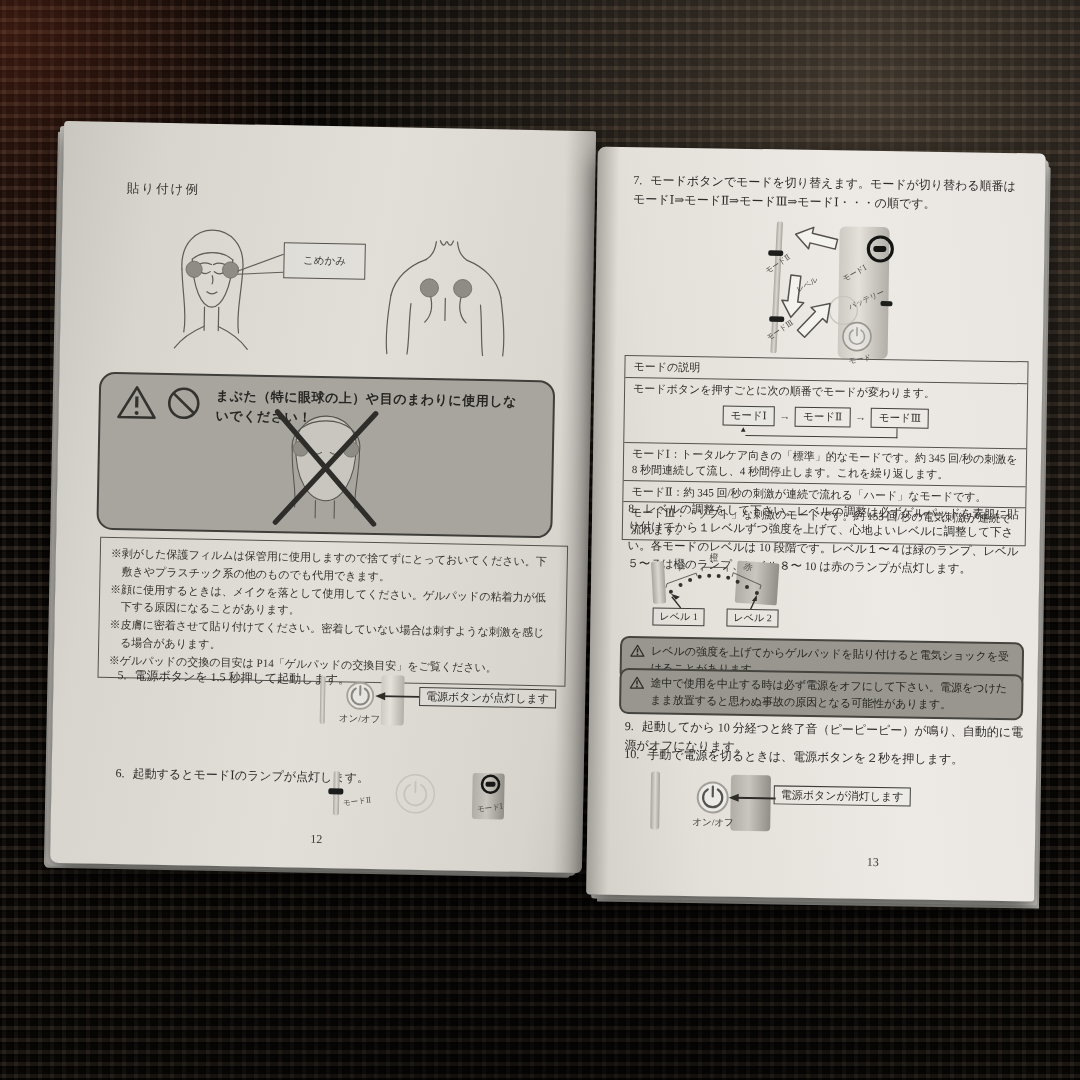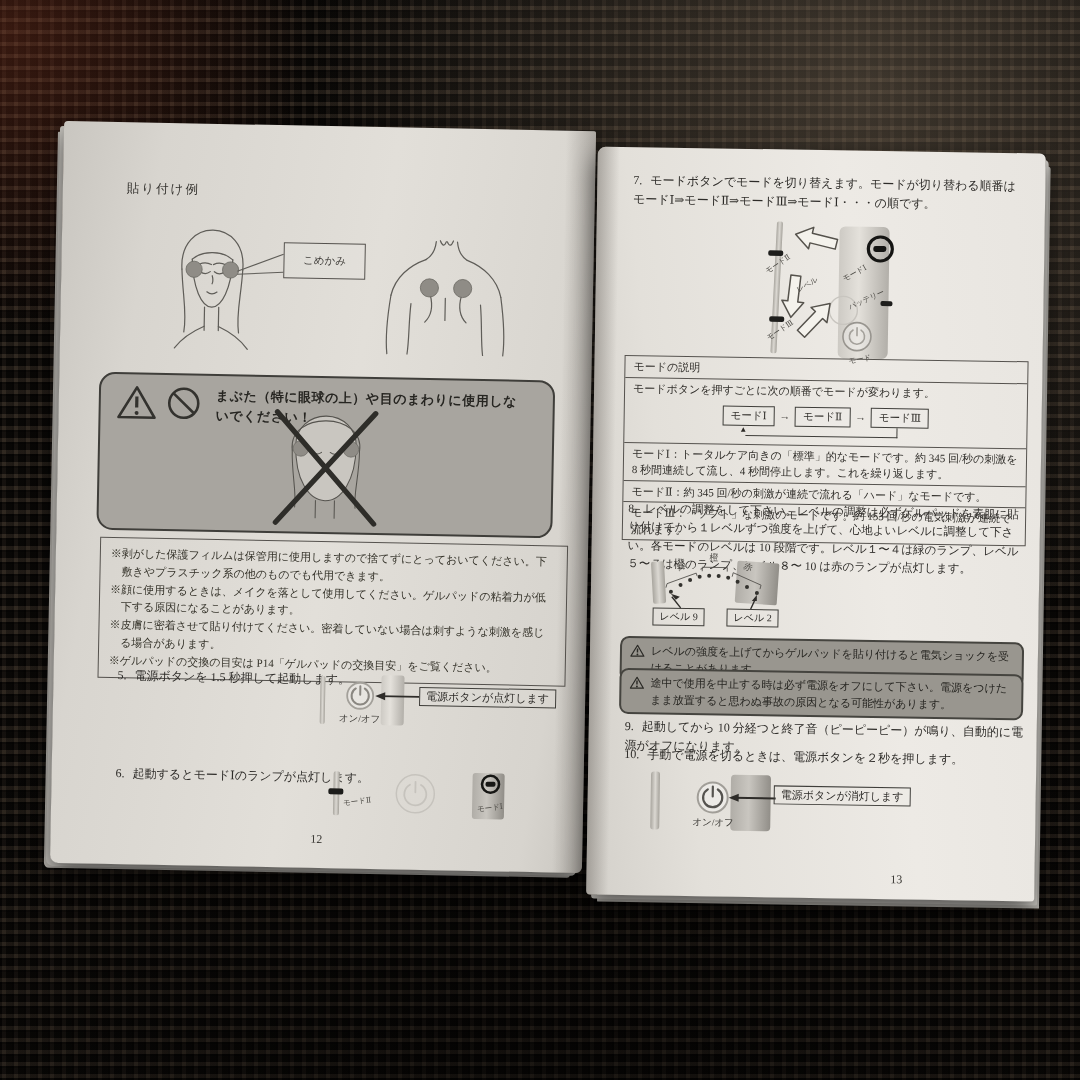--- a/index.html
+++ b/index.html
@@ -316,21 +316,21 @@
       <g stroke="#2e2c29" stroke-width="1.4">
         <line x1="42" y1="54" x2="33" y2="43"></line>
           <line x1="112" y1="54" x2="117" y2="43"></line>
       </g>
       <polygon points="32,40 37,46 41,43" fill="#2e2c29"></polygon>
       <polygon points="118,40 113,46 118,46" fill="#2e2c29"></polygon>
     </svg>
     <div class="tinylabel" style="left:38px;top:6px;font-size:9px;transform:rotate(-25deg);">緑</div>
     <div class="tinylabel" style="left:70px;top:-3px;font-size:9px;">橙</div>
     <div class="tinylabel" style="left:104px;top:6px;font-size:9px;transform:rotate(25deg);">赤</div>
-    <div class="abs label-box" style="left:14px;top:54px;font-size:10px;">レベル 9</div>
+    <div class="abs label-box" style="left:14px;top:54px;font-size:10px;">レベル 1</div>
     <div class="abs label-box" style="left:88px;top:54px;font-size:10px;">レベル 2</div>
   </div>
 
   <div class="abs alert" style="left:30px;top:489px;width:404px;">
     <svg width="15" height="13" viewBox="0 0 40 36">
       <polygon points="20,3 38,33 2,33" fill="none" stroke="#2b2a26" stroke-width="3.4" stroke-linejoin="round"></polygon>
       <line x1="20" y1="12" x2="20" y2="23" stroke="#2b2a26" stroke-width="4"></line>
       <circle cx="20" cy="28.5" r="2.6" fill="#2b2a26"></circle>
     </svg>
     <div>レベルの強度を上げてからゲルパッドを貼り付けると電気ショックを受けることがあります。</div>
@@ -360,14 +360,14 @@
           <line x1="0" y1="-10.8" x2="0" y2="-1"></line>
       </g>
       <rect x="95" y="4" width="40" height="56" rx="4" fill="url(#gBodyDark)"></rect>
       <line x1="140" y1="27" x2="97" y2="27" stroke="#2e2c29" stroke-width="2"></line>
       <polygon points="93,27 103,23 103,31" fill="#2e2c29"></polygon>
     </svg>
     <div class="abs label-box" style="left:138px;top:14px;">電源ボタンが消灯します</div>
     <div class="abs" style="left:57px;top:46px;font-size:9.5px;color:#3a3834;">オン/オフ</div>
   </div>
 
-  <div class="abs pageno" style="left:280px;top:721px;margin-left:24px;">13</div>
+  <div class="abs pageno" style="left:280px;top:704px;">13</div>
 </div>
 
 </body></html>

